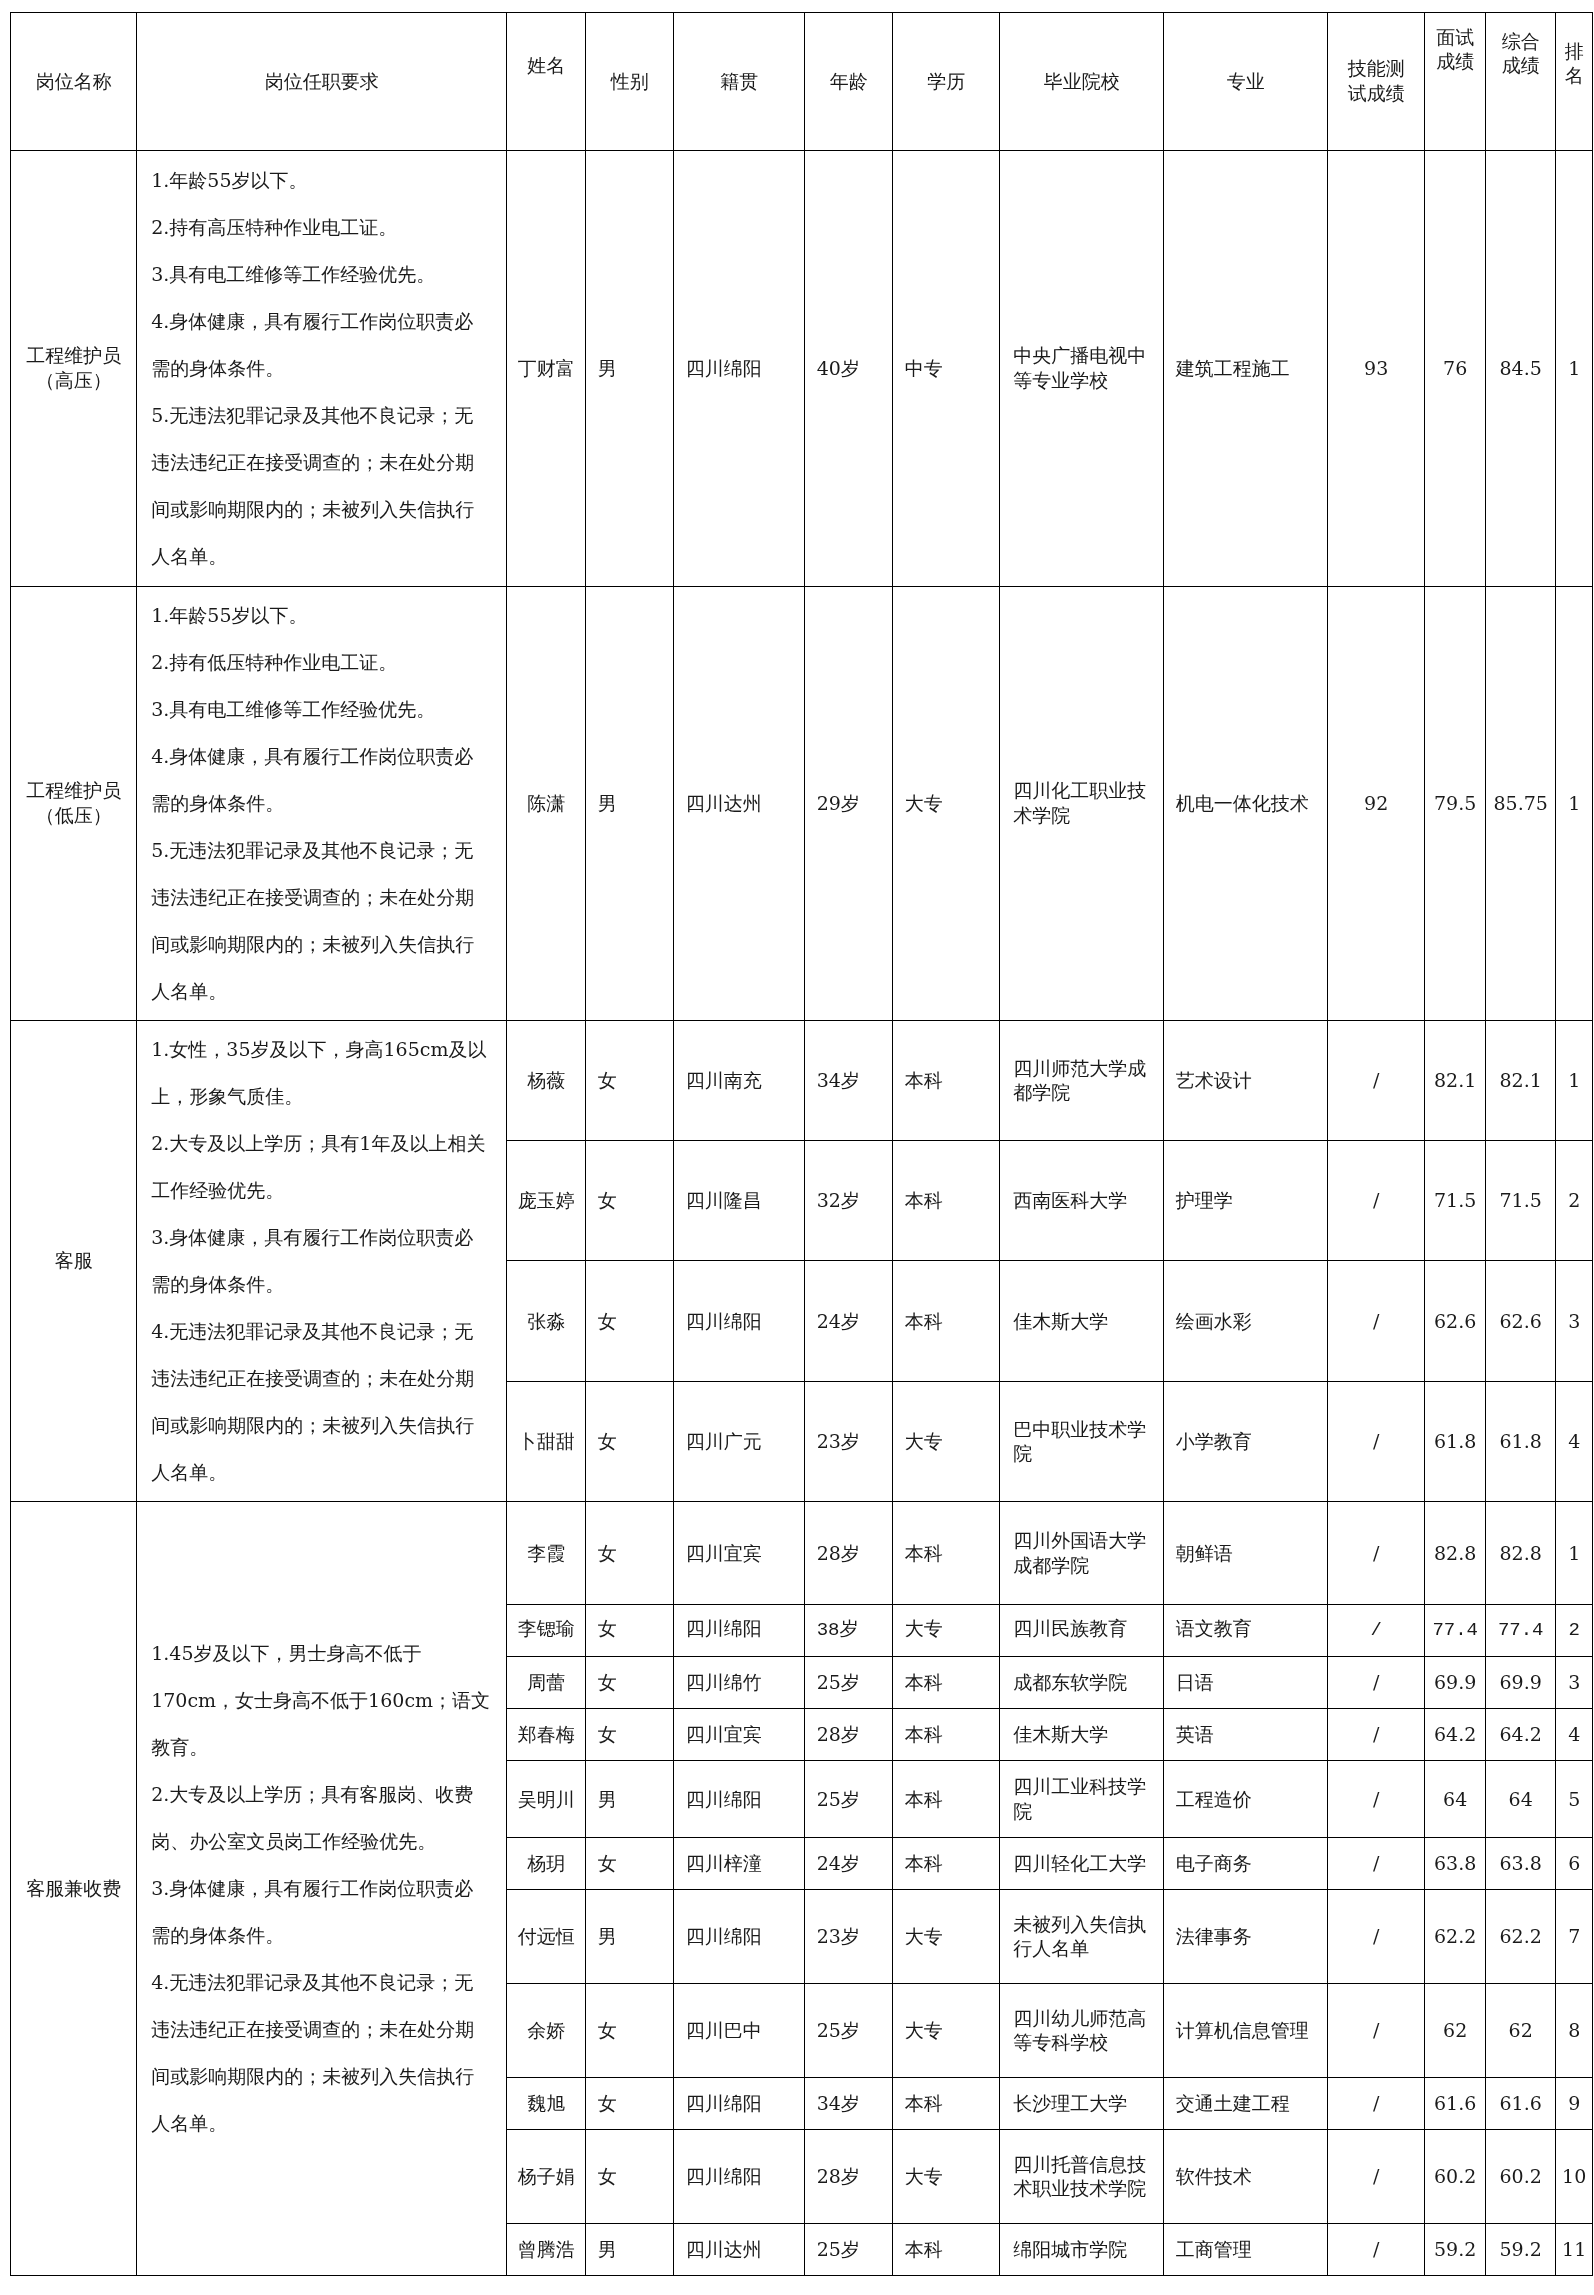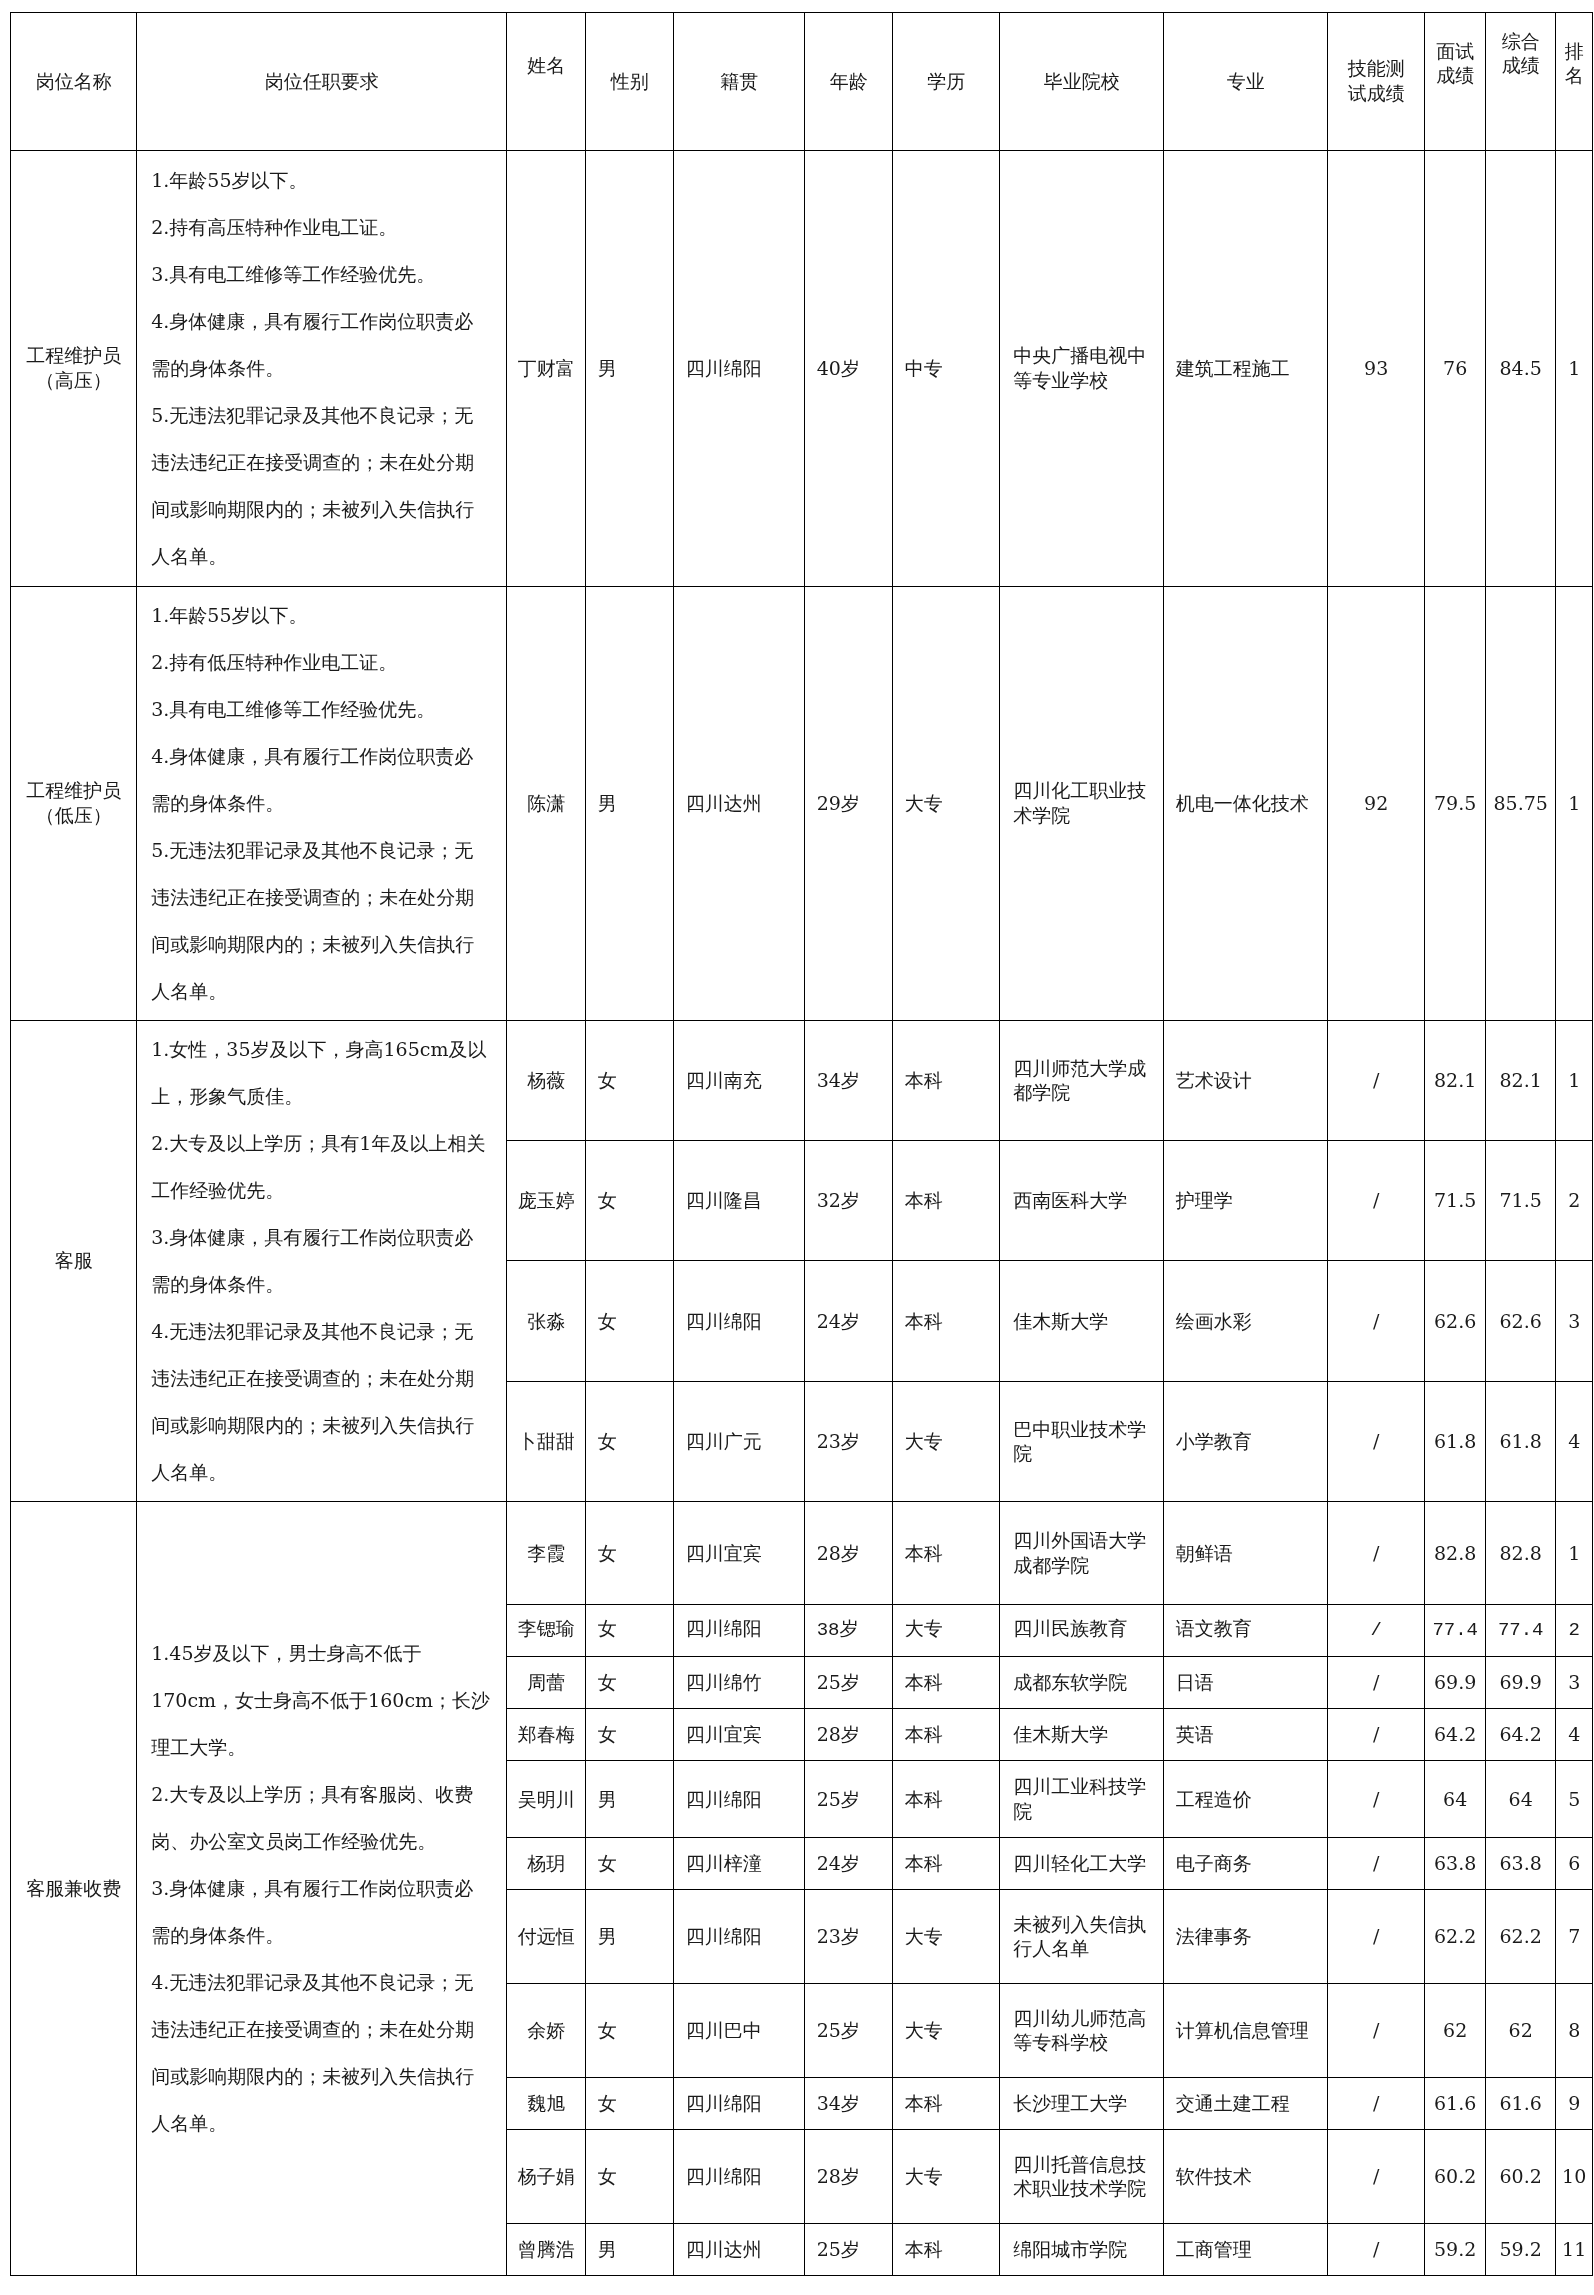--- a/index.html
+++ b/index.html
@@ -45,21 +45,21 @@
       <th>性别</th>
       <th>籍贯</th>
       <th>年龄</th>
       <th>学历</th>
       <th>毕业院校</th>
       <th>专业</th>
       <th class="hdr2">
         <div>技能测</div>
         <div>试成绩</div>
       </th>
-      <th class="hdr2" style="vertical-align:top;padding-top:26px">
+      <th class="hdr2" style="vertical-align:top;padding-top:12px">
         <div>面试</div>
         <div>成绩</div>
       </th>
       <th class="hdr2" style="vertical-align:top;padding-top:16px">
         <div>综合</div>
         <div>成绩</div>
       </th>
       <th class="hdr2" style="vertical-align:top;padding-top:26px">
         <div>排</div>
         <div>名</div>
@@ -172,21 +172,21 @@
         <td class="c">/</td>
         <td class="c">61.8</td>
         <td class="c">61.8</td>
         <td class="c">4</td>
       </tr>
       <tr style="height: 103px;">
         <td rowspan="11" class="post">
           <div>客服兼收费</div>
         </td>
         <td rowspan="11" class="req" style="line-height: 47px;">
-          <div>1.45岁及以下，男士身高不低于170cm，女士身高不低于160cm；长沙理工大学。</div>
+          <div>1.45岁及以下，男士身高不低于170cm，女士身高不低于160cm；语文教育。</div>
           <div>2.大专及以上学历；具有客服岗、收费岗、办公室文员岗工作经验优先。</div>
           <div>3.身体健康，具有履行工作岗位职责必需的身体条件。</div>
           <div>4.无违法犯罪记录及其他不良记录；无违法违纪正在接受调查的；未在处分期间或影响期限内的；未被列入失信执行人名单。</div>
         </td>
         <td class="c">李霞</td>
         <td class="l">女</td>
         <td class="l">四川宜宾</td>
         <td class="l">28岁</td>
         <td class="l">本科</td>
         <td class="school">四川外国语大学成都学院</td>

